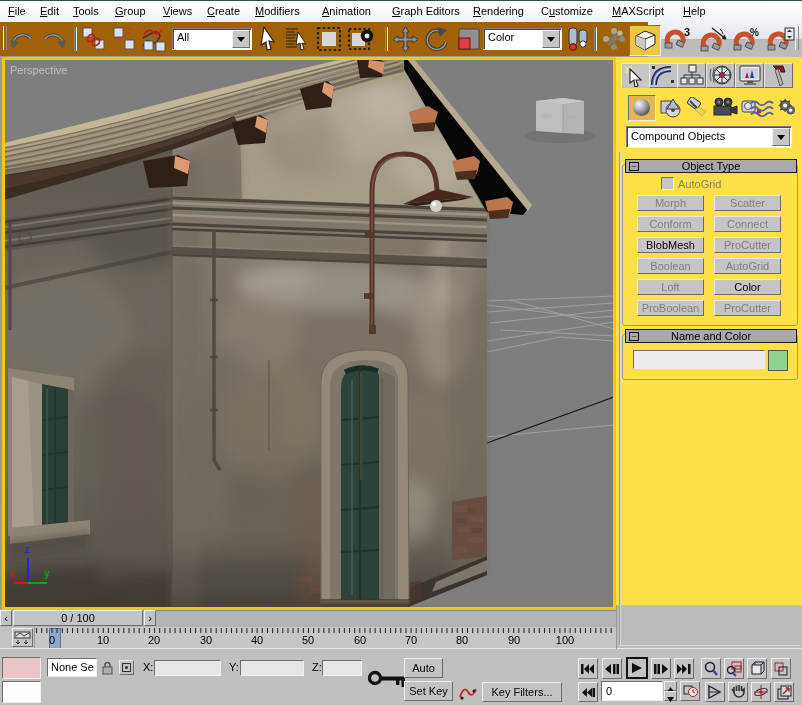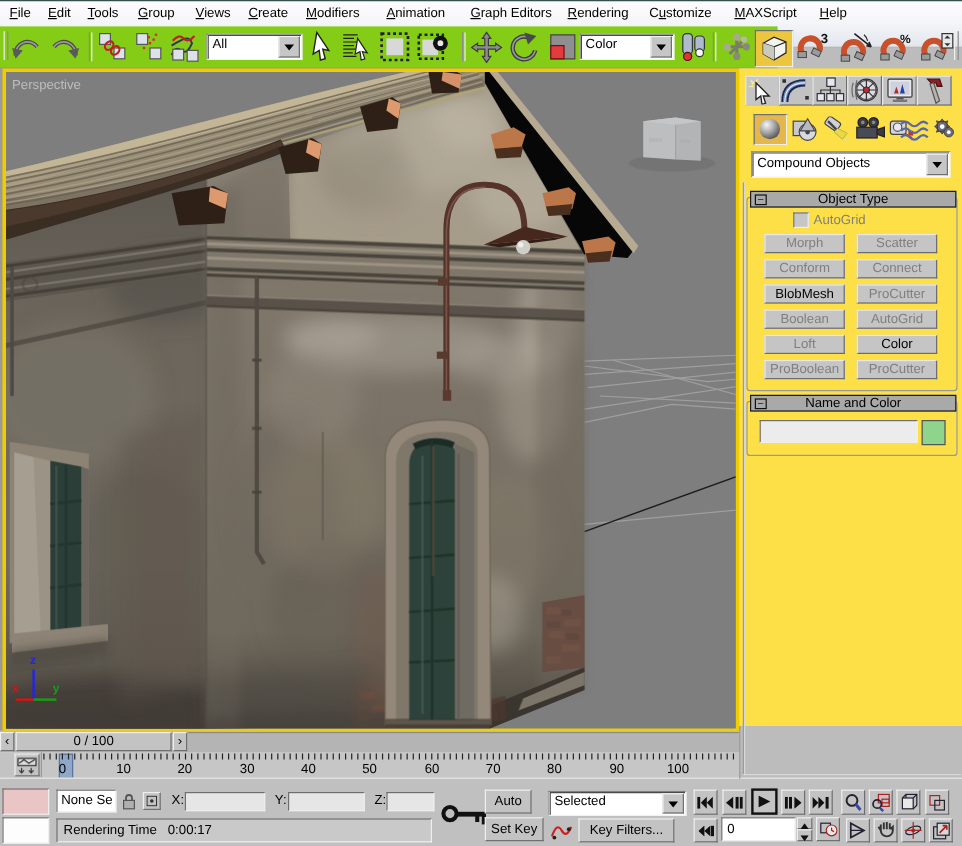--- a/index.html
+++ b/index.html
@@ -5,21 +5,21 @@
 body{width:802px;height:705px;position:relative;overflow:hidden;
  font-family:"Liberation Sans",sans-serif;background:#bcbcbc;font-size:11px;color:#000}
 .abs{position:absolute}
 
 #menubar{left:0;top:0;width:802px;height:40px;
  background:linear-gradient(#fdfdfe 0%,#f4f6f9 45%,#e7eaf0 85%,#e2e6ec 100%);
  border-top:1px solid #31504e;box-sizing:border-box;border-bottom:1px solid #b7b7b7}
 .mi{position:absolute;top:3px;height:16px;line-height:15px;font-size:11px;white-space:pre}
 .mi u{text-decoration:underline}
 
-#toolbar{left:0;top:22px;width:648px;height:35px;background:#84cc16;border-bottom:1px solid #9b9b9b;box-sizing:border-box}
+#toolbar{left:0;top:22px;width:648px;height:35px;background:#a16207;border-bottom:1px solid #9b9b9b;box-sizing:border-box}
 .grip{position:absolute;top:4px;width:2px;height:24px;border-left:1px solid #efefef;border-right:1px solid #8c8c8c}
 .tsep{position:absolute;top:5px;width:1px;height:24px;border-left:1px solid #8c8c8c;border-right:1px solid #eee}
 .combo{position:absolute;background:#fff;border:1px solid;border-color:#7e7e7e #f2f2f2 #f2f2f2 #7e7e7e;box-shadow:inset 1px 1px 0 #4a4a4a}
 .combo .txt{position:absolute;left:4px;top:2px;font-size:11px}
 .combo .cbtn{position:absolute;right:1px;top:1px;bottom:1px;width:16px;background:#c6c6c6;border:1px solid;border-color:#efefef #6f6f6f #6f6f6f #efefef}
 .combo .cbtn:after{content:"";position:absolute;left:4px;top:6px;border:4px solid transparent;border-top:5px solid #000}
 .ticon{position:absolute;top:4px}
 
 #vpwrap{left:2px;top:57px;width:608px;height:547px;border:3px solid #f0cd00;background:#7e7e7e}
 
@@ -730,29 +730,22 @@
 <span class="lbl" style="left:229px;top:12px">Y:</span>
 <div class="sunk" style="left:240px;top:11px;width:64px;height:16px;background:#e6e6e6"></div>
 <span class="lbl" style="left:312px;top:12px">Z:</span>
 <div class="sunk" style="left:322px;top:11px;width:40px;height:16px;background:#e6e6e6"></div>
 <svg class="abs" style="left:367px;top:17px" width="40" height="26" viewBox="0 0 40 26">
       <circle cx="8" cy="12" r="5.5" fill="none" stroke="#111" stroke-width="3.4"></circle>
       <rect x="13" y="10.5" width="25" height="4" fill="#111"></rect>
       <rect x="29" y="14" width="3.4" height="5" fill="#111"></rect>
       <rect x="34.5" y="14" width="3.4" height="7" fill="#111"></rect>
     </svg>
-<div class="sunk" style="left:47px;top:33px;width:313px;height:20px;background:#c9c9c9">
-      <span style="position:absolute;left:5px;top:3px;white-space:nowrap">Rendering Time&nbsp;&nbsp;&nbsp;0:00:17</span>
-    </div>
 <div class="sbtn" style="left:404px;top:9px;width:39px;height:20px;line-height:18px">Auto Key</div>
 <div class="sbtn" style="left:404px;top:32px;width:49px;height:20px;line-height:18px">Set Key</div>
-<div class="combo" style="left:457px;top:10px;width:113px;height:19px">
-      <span class="txt">Selected</span>
-      <span class="cbtn"></span>
-    </div>
 <svg class="abs" style="left:458px;top:34px" width="20" height="18" viewBox="0 0 20 18">
       <path d="M2 14 Q6 2 10 9 T18 6" fill="none" stroke="#c22" stroke-width="1.8"></path>
       <circle cx="4" cy="15" r="1.6" fill="#222"></circle>
       <circle cx="16" cy="8" r="1.6" fill="#222"></circle>
     </svg>
 <div class="sbtn" style="left:482px;top:33px;width:80px;height:20px;line-height:18px">Key Filters...</div>
 
 <div class="sbtn" style="left:578px;top:9px;width:20px;height:21px"><svg width="14" height="10" viewBox="0 0 14 10" style="margin-top:5px">
         <rect x="0" y="0" width="2.5" height="10" fill="#111"></rect>
         <path d="M8 0 L3 5 L8 10 Z M13 0 L8 5 L13 10 Z" fill="#111"></path>

